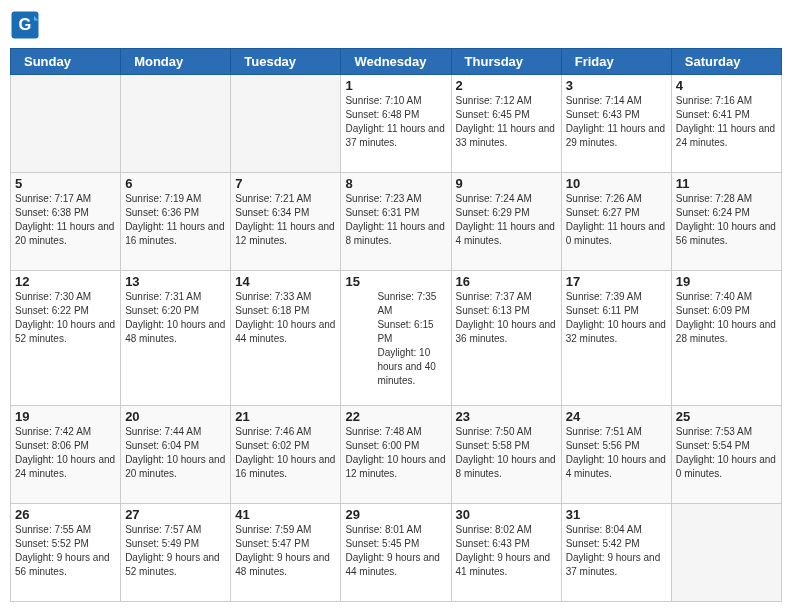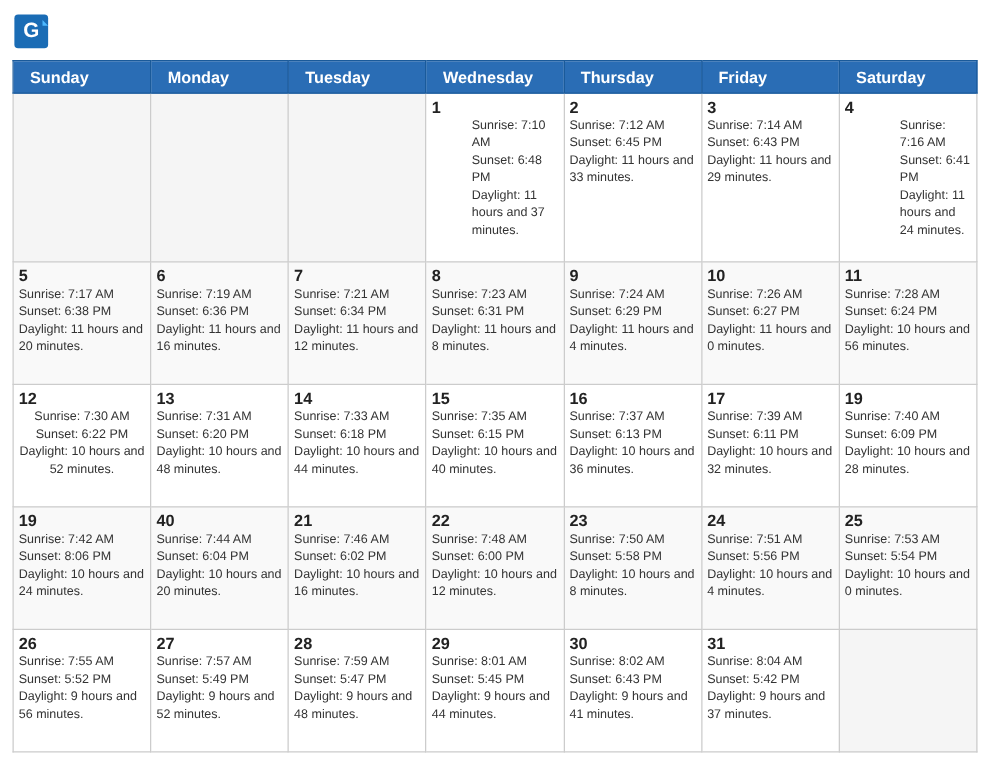--- a/index.html
+++ b/index.html
@@ -131,39 +131,39 @@
           <th>Saturday</th>
         </tr>
     </thead>
     <tbody id="calendar-body">
         <tr>
           <td class="empty"></td>
           <td class="empty"></td>
           <td class="empty"></td>
           <td>
             <span class="day-num">1</span>
-            <div class="day-info" style="white-space: pre-line; margin-left: 32px;">Sunrise: 7:10 AM
+            <div class="day-info" style="white-space: pre-line;">Sunrise: 7:10 AM
 Sunset: 6:48 PM
 Daylight: 11 hours and 37 minutes.</div>
           </td>
           <td>
             <span class="day-num">2</span>
             <div class="day-info" style="white-space: pre-line;">Sunrise: 7:12 AM
 Sunset: 6:45 PM
 Daylight: 11 hours and 33 minutes.</div>
           </td>
           <td>
             <span class="day-num">3</span>
             <div class="day-info" style="white-space: pre-line;">Sunrise: 7:14 AM
 Sunset: 6:43 PM
 Daylight: 11 hours and 29 minutes.</div>
           </td>
           <td>
             <span class="day-num">4</span>
-            <div class="day-info" style="white-space: pre-line; margin-left: 44px;">Sunrise: 7:16 AM
+            <div class="day-info" style="white-space: pre-line;">Sunrise: 7:16 AM
 Sunset: 6:41 PM
 Daylight: 11 hours and 24 minutes.</div>
           </td>
         </tr>
         <tr>
           <td>
             <span class="day-num">5</span>
             <div class="day-info" style="white-space: pre-line;">Sunrise: 7:17 AM
 Sunset: 6:38 PM
 Daylight: 11 hours and 20 minutes.</div>
@@ -201,39 +201,39 @@
           <td>
             <span class="day-num">11</span>
             <div class="day-info" style="white-space: pre-line;">Sunrise: 7:28 AM
 Sunset: 6:24 PM
 Daylight: 10 hours and 56 minutes.</div>
           </td>
         </tr>
         <tr>
           <td>
             <span class="day-num">12</span>
-            <div class="day-info" style="white-space: pre-line; text-align: center;">Sunrise: 7:30 AM
+            <div class="day-info" style="white-space: pre-line;">Sunrise: 7:30 AM
 Sunset: 6:22 PM
 Daylight: 10 hours and 52 minutes.</div>
           </td>
           <td>
             <span class="day-num">13</span>
             <div class="day-info" style="white-space: pre-line;">Sunrise: 7:31 AM
 Sunset: 6:20 PM
 Daylight: 10 hours and 48 minutes.</div>
           </td>
           <td>
             <span class="day-num">14</span>
             <div class="day-info" style="white-space: pre-line;">Sunrise: 7:33 AM
 Sunset: 6:18 PM
 Daylight: 10 hours and 44 minutes.</div>
           </td>
           <td>
             <span class="day-num">15</span>
-            <div class="day-info" style="white-space: pre-line;">Sunrise: 7:35 AM
+            <div class="day-info" style="white-space: pre-line; margin-left: 32px;">Sunrise: 7:35 AM
 Sunset: 6:15 PM
 Daylight: 10 hours and 40 minutes.</div>
           </td>
           <td>
             <span class="day-num">16</span>
             <div class="day-info" style="white-space: pre-line;">Sunrise: 7:37 AM
 Sunset: 6:13 PM
 Daylight: 10 hours and 36 minutes.</div>
           </td>
           <td>
@@ -250,21 +250,21 @@
           </td>
         </tr>
         <tr>
           <td>
             <span class="day-num">19</span>
             <div class="day-info" style="white-space: pre-line;">Sunrise: 7:42 AM
 Sunset: 8:06 PM
 Daylight: 10 hours and 24 minutes.</div>
           </td>
           <td>
-            <span class="day-num">40</span>
+            <span class="day-num">20</span>
             <div class="day-info" style="white-space: pre-line;">Sunrise: 7:44 AM
 Sunset: 6:04 PM
 Daylight: 10 hours and 20 minutes.</div>
           </td>
           <td>
             <span class="day-num">21</span>
             <div class="day-info" style="white-space: pre-line;">Sunrise: 7:46 AM
 Sunset: 6:02 PM
 Daylight: 10 hours and 16 minutes.</div>
           </td>
@@ -300,21 +300,21 @@
 Sunset: 5:52 PM
 Daylight: 9 hours and 56 minutes.</div>
           </td>
           <td>
             <span class="day-num">27</span>
             <div class="day-info" style="white-space: pre-line;">Sunrise: 7:57 AM
 Sunset: 5:49 PM
 Daylight: 9 hours and 52 minutes.</div>
           </td>
           <td>
-            <span class="day-num">28</span>
+            <span class="day-num">41</span>
             <div class="day-info" style="white-space: pre-line;">Sunrise: 7:59 AM
 Sunset: 5:47 PM
 Daylight: 9 hours and 48 minutes.</div>
           </td>
           <td>
             <span class="day-num">29</span>
             <div class="day-info" style="white-space: pre-line;">Sunrise: 8:01 AM
 Sunset: 5:45 PM
 Daylight: 9 hours and 44 minutes.</div>
           </td>

